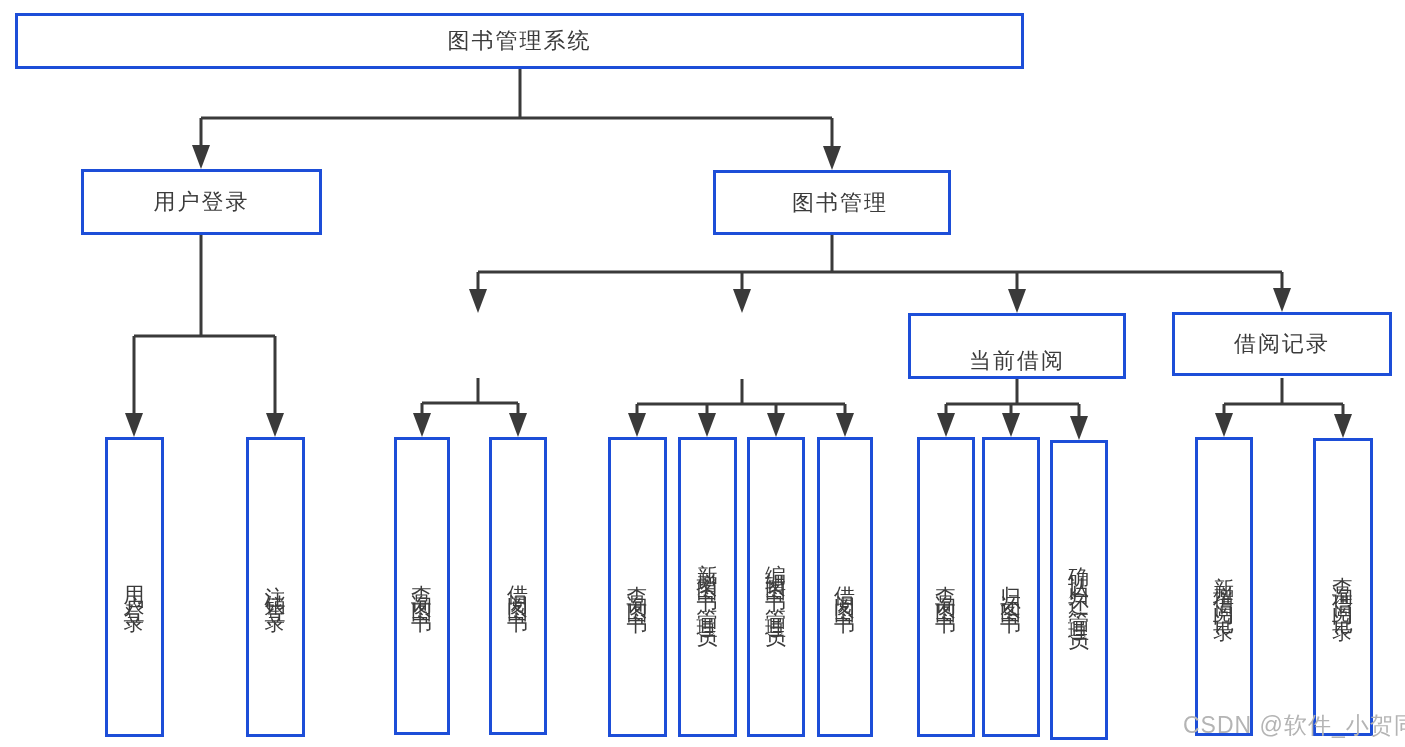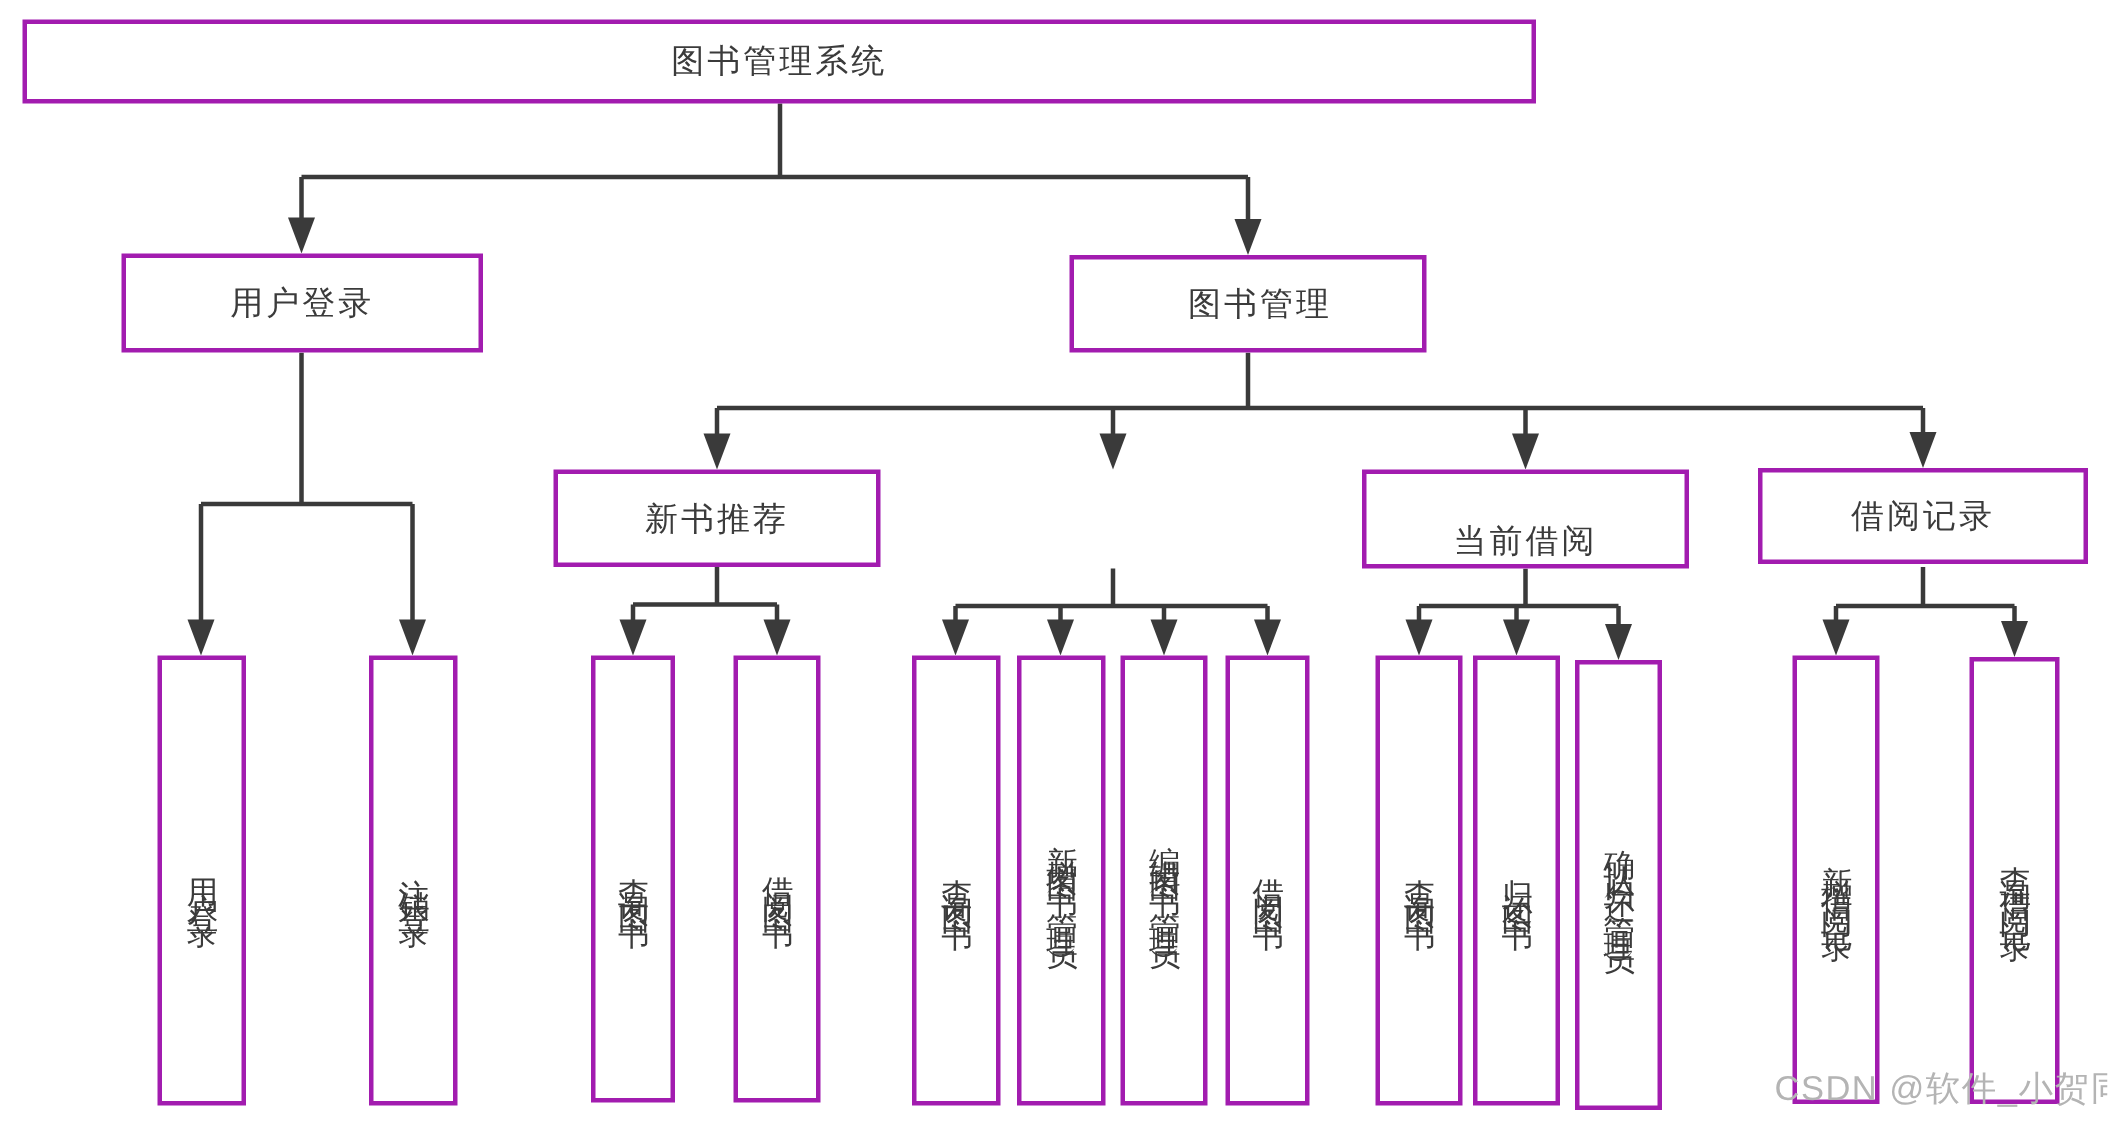--- a/index.html
+++ b/index.html
@@ -10,21 +10,21 @@
     background:#ffffff;
     overflow:hidden;
     font-family:"Liberation Sans", sans-serif;
     color:#3b3b3b;
   }
   .connectors{position:absolute;left:0;top:0;pointer-events:none;}
   .node{
     position:absolute;
     box-sizing:border-box;
     background:#ffffff;
-    border:3px solid #a21caf;
+    border:3px solid #1d4ed8;
     display:flex;
     align-items:center;
     justify-content:center;
   }
   .h-node span{
     font-size:22px;
     letter-spacing:2px;
     white-space:nowrap;
     color:#3b3b3b;
   }
@@ -115,23 +115,20 @@
     <span>图书管理系统</span>
   </div>
 
   <div class="node h-node" style="left:81px;top:169px;width:241px;height:66px;">
     <span>用户登录</span>
   </div>
   <div class="node h-node" style="left:713px;top:170px;width:238px;height:65px;padding-left:16px;">
     <span>图书管理</span>
   </div>
 
-  <div class="node h-node" style="left:369px;top:313px;width:218px;height:65px;">
-    <span>新书推荐</span>
-  </div>
   <div class="node h-node" style="left:908px;top:313px;width:218px;height:66px;align-items:flex-end;">
     <span>当前借阅</span>
   </div>
   <div class="node h-node" style="left:1172px;top:312px;width:220px;height:64px;">
     <span>借阅记录</span>
   </div>
 
   <div class="node v-node" style="left:105px;top:437px;width:59px;height:300px;">
     <span>用户登录</span>
   </div>

